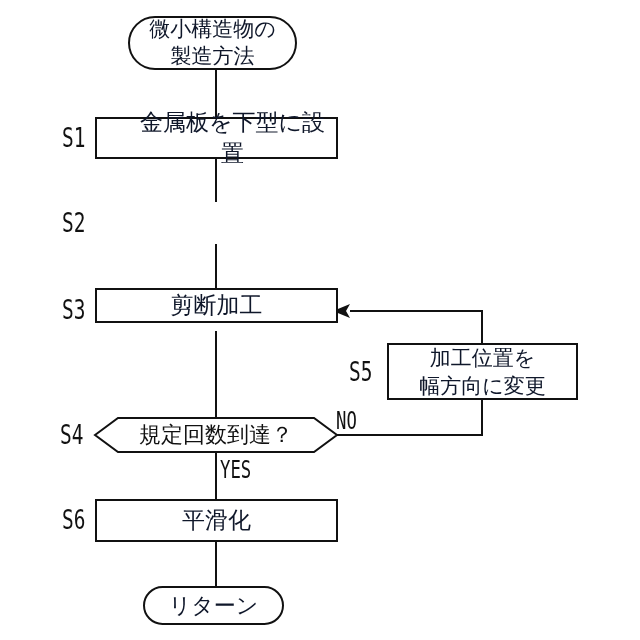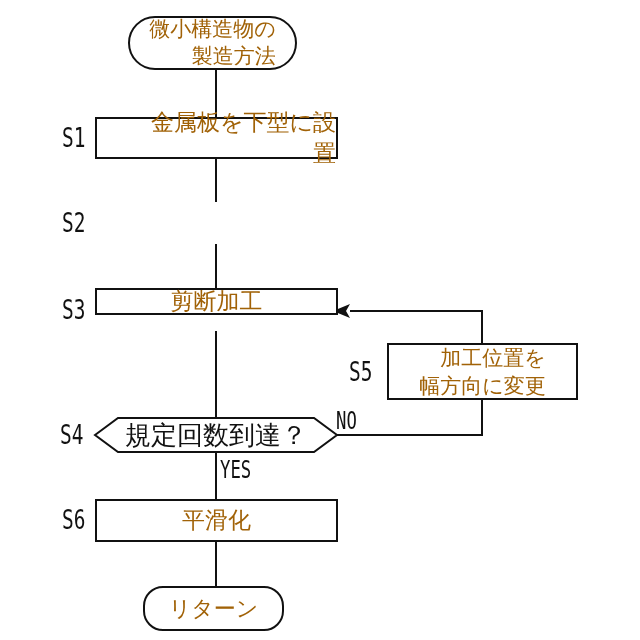--- a/index.html
+++ b/index.html
@@ -14,37 +14,37 @@
   }
   svg.layer { position: absolute; left: 0; top: 0; }
   .node {
     position: absolute;
     box-sizing: border-box;
     border: 2px solid #111111;
     background: #ffffff;
     display: flex;
     align-items: center;
     justify-content: center;
-    text-align: right;
+    text-align: center;
     white-space: pre-line;
-    color: #a16207;
+    color: #0f172a;
   }
   .terminal-start { left:128px; top:16px; width:169px; height:54px; border-radius:27px; font-size:21px; line-height:1.28; }
-  .terminal-end   { left:143px; top:586px; width:141px; height:45px; border-radius:20px; font-size:22px; }
+  .terminal-end   { left:143px; top:586px; width:141px; height:39px; border-radius:20px; font-size:22px; }
   .proc { left:95px; width:243px; font-size:23px; }
   .proc-s1 { top:117px; height:42px;padding-left:32px; }
   .proc-s2 { top:202px; height:42px; }
-  .proc-s3 { top:288px; height:27px; }
+  .proc-s3 { top:288px; height:35px; }
   .proc-s5 { left:387px; top:343px; width:191px; height:57px; font-size:21px; line-height:1.32; }
   .proc-s6 { top:499px; height:43px; }
   .decision-text {
     position: absolute;
     left:118px; top:418px; width:196px; height:34px;
     display:flex; align-items:center; justify-content:center;
-    font-size:26px; color:#111111;
+    font-size:22px; color:#111111;
   }
   .slabel {
     position: absolute;
     font-family: "DejaVu Sans Mono", "Liberation Mono", monospace;
     font-size: 27px;
     line-height: 27px;
     color: #111111;
     transform: scaleX(0.72);
     transform-origin: left center;
     white-space: nowrap;

